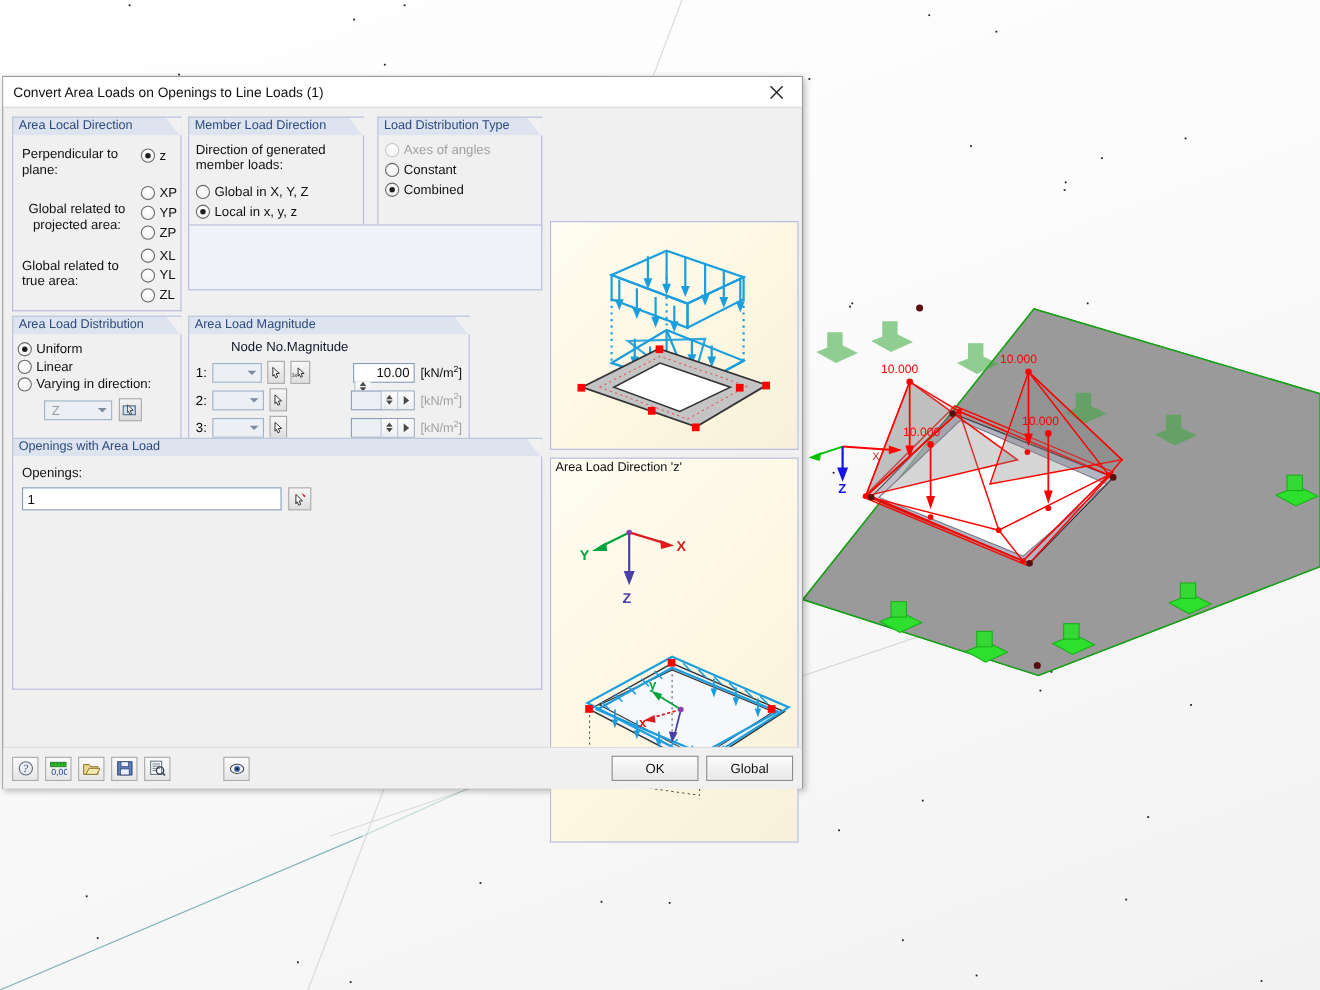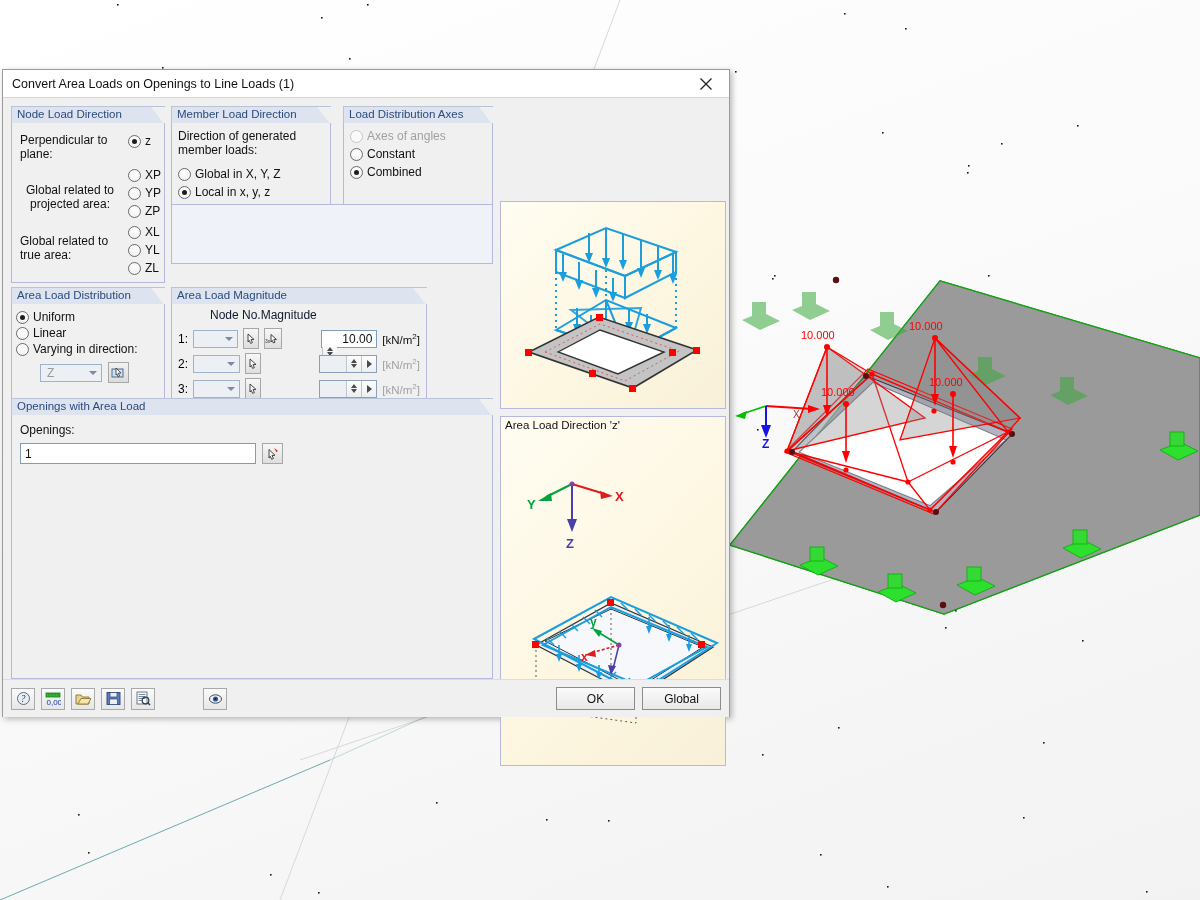--- a/index.html
+++ b/index.html
@@ -405,21 +405,21 @@
       <svg width="14" height="14" viewBox="0 0 14 14">
         <line x1="1.5" y1="1.5" x2="12.5" y2="12.5" stroke="#222" stroke-width="1.3"></line>
         <line x1="12.5" y1="1.5" x2="1.5" y2="12.5" stroke="#222" stroke-width="1.3"></line>
       </svg>
     </div>
   </div>
 
   <div class="dlg-body">
 
     <div class="group" style="left:8px; top:8px; width:154px;">
-      <div class="group-head">Node Load Direction</div>
+      <div class="group-head">Area Local Direction</div>
       <div class="group-body" style="height:160px; padding:6px 6px 0 6px;">
         <div style="position:relative; height:100%;">
           <div class="lbl" style="position:absolute; left:2px; top:4px; width:92px;">Perpendicular to plane:</div>
           <div class="radio-row" style="position:absolute; left:110px; top:5px;">
             <span class="radio checked"></span>
             <span class="radio-label">z</span>
           </div>
 
           <div class="lbl" style="position:absolute; left:2px; top:54px; width:100px;text-align:center;">Global related to projected area:</div>
           <div class="radio-row" style="position:absolute; left:110px; top:39px;">
@@ -461,21 +461,21 @@
           <span class="radio-label">Global in X, Y, Z</span>
         </div>
         <div class="radio-row" style="margin-top:4px;">
           <span class="radio checked"></span>
           <span class="radio-label">Local in x, y, z</span>
         </div>
       </div>
     </div>
 
     <div class="group" style="left:340px; top:8px; width:150px;">
-      <div class="group-head">Load Distribution Axes</div>
+      <div class="group-head">Load Distribution Type</div>
       <div class="group-body" style="height:88px; padding:6px;">
         <div class="radio-row">
           <span class="radio disabled"></span>
           <span class="radio-label dim">Axes of angles</span>
         </div>
         <div class="radio-row" style="margin-top:4px;">
           <span class="radio"></span>
           <span class="radio-label">Constant</span>
         </div>
         <div class="radio-row" style="margin-top:4px;">
@@ -603,21 +603,21 @@
                 <i></i>
               </span>
           </div>
           <span class="unit dim"><span>[kN/m</span><sup>2</sup><span>]</span></span>
         </div>
       </div>
     </div>
 
     <div class="group" style="left:8px; top:300px; width:482px;">
       <div class="group-head">Openings with Area Load</div>
-      <div class="group-body" style="height:264px; padding:8px;">
+      <div class="group-body" style="height:212px; padding:8px;">
         <div class="lbl">Openings:</div>
         <div style="display:flex; align-items:center; gap:6px; margin-top:6px;">
           <div class="txt" style="width:236px; height:21px; line-height:18px;">
             <span>1</span>
           </div>
           <div class="pickbtn">
             <svg width="15" height="14" viewBox="0 0 15 14">
               <path d="M4 11 L4 2.5 L10 8.3 L7 8.4 L8.4 11.5 L6.6 12.3 L5.3 9.2 Z" fill="#fafafa" stroke="#333" stroke-width="0.9"></path>
               <path d="M9 1 L13 4 L11.5 5 Z" fill="#d01010"></path>
             </svg>

